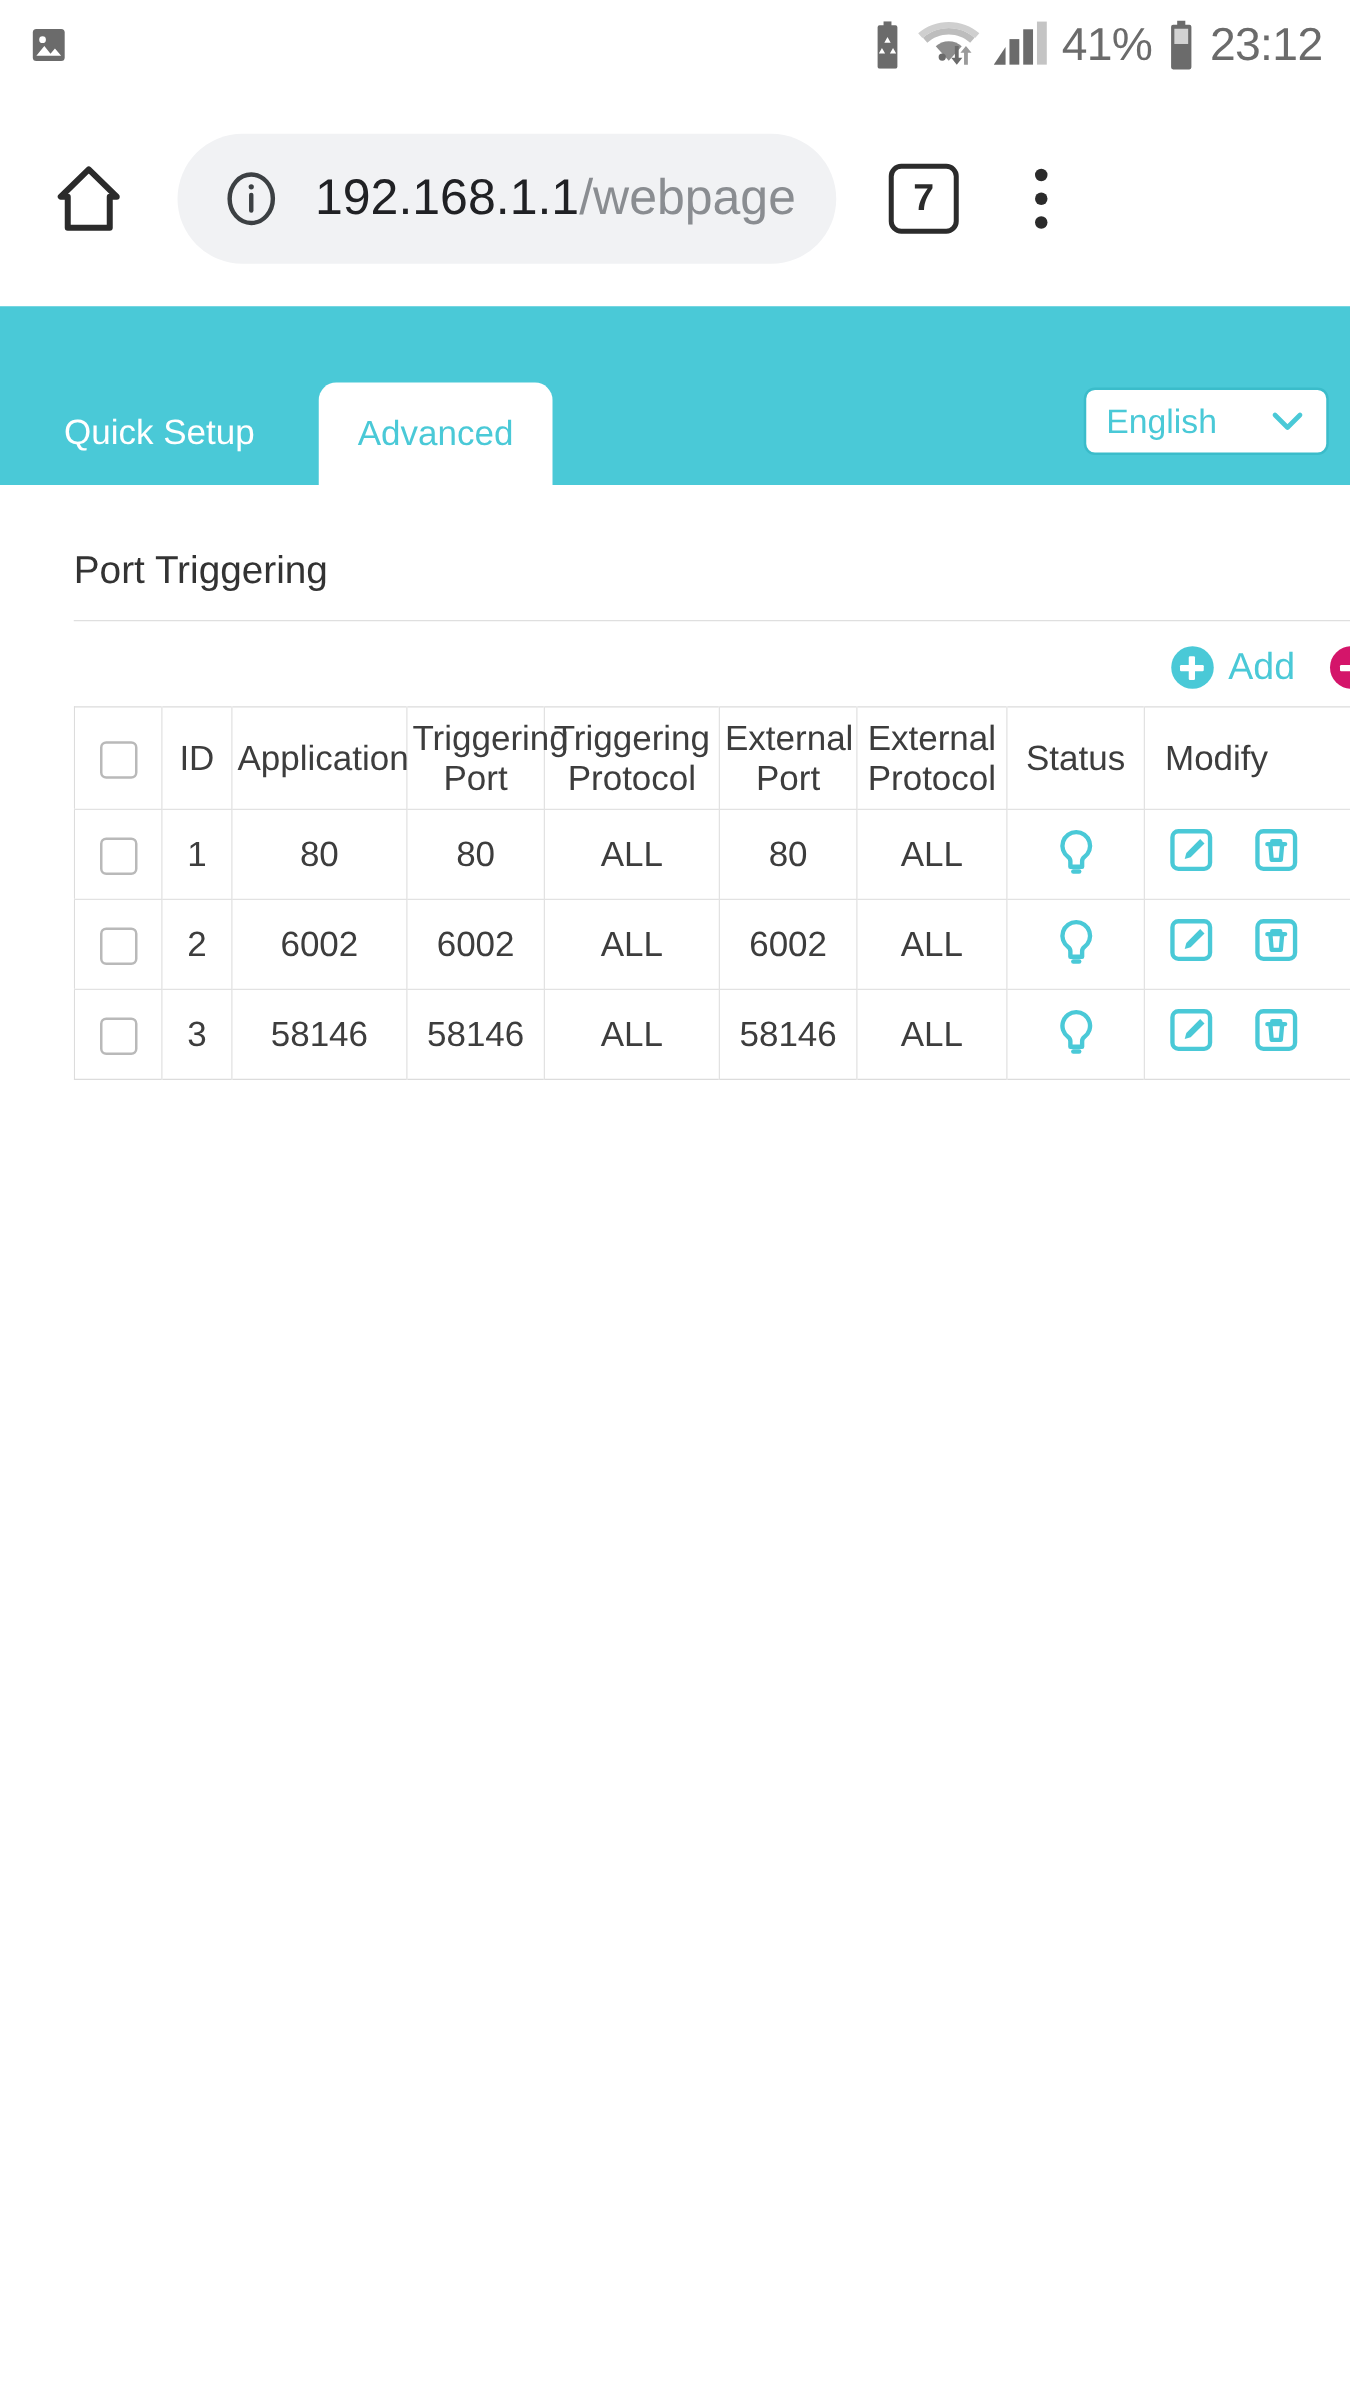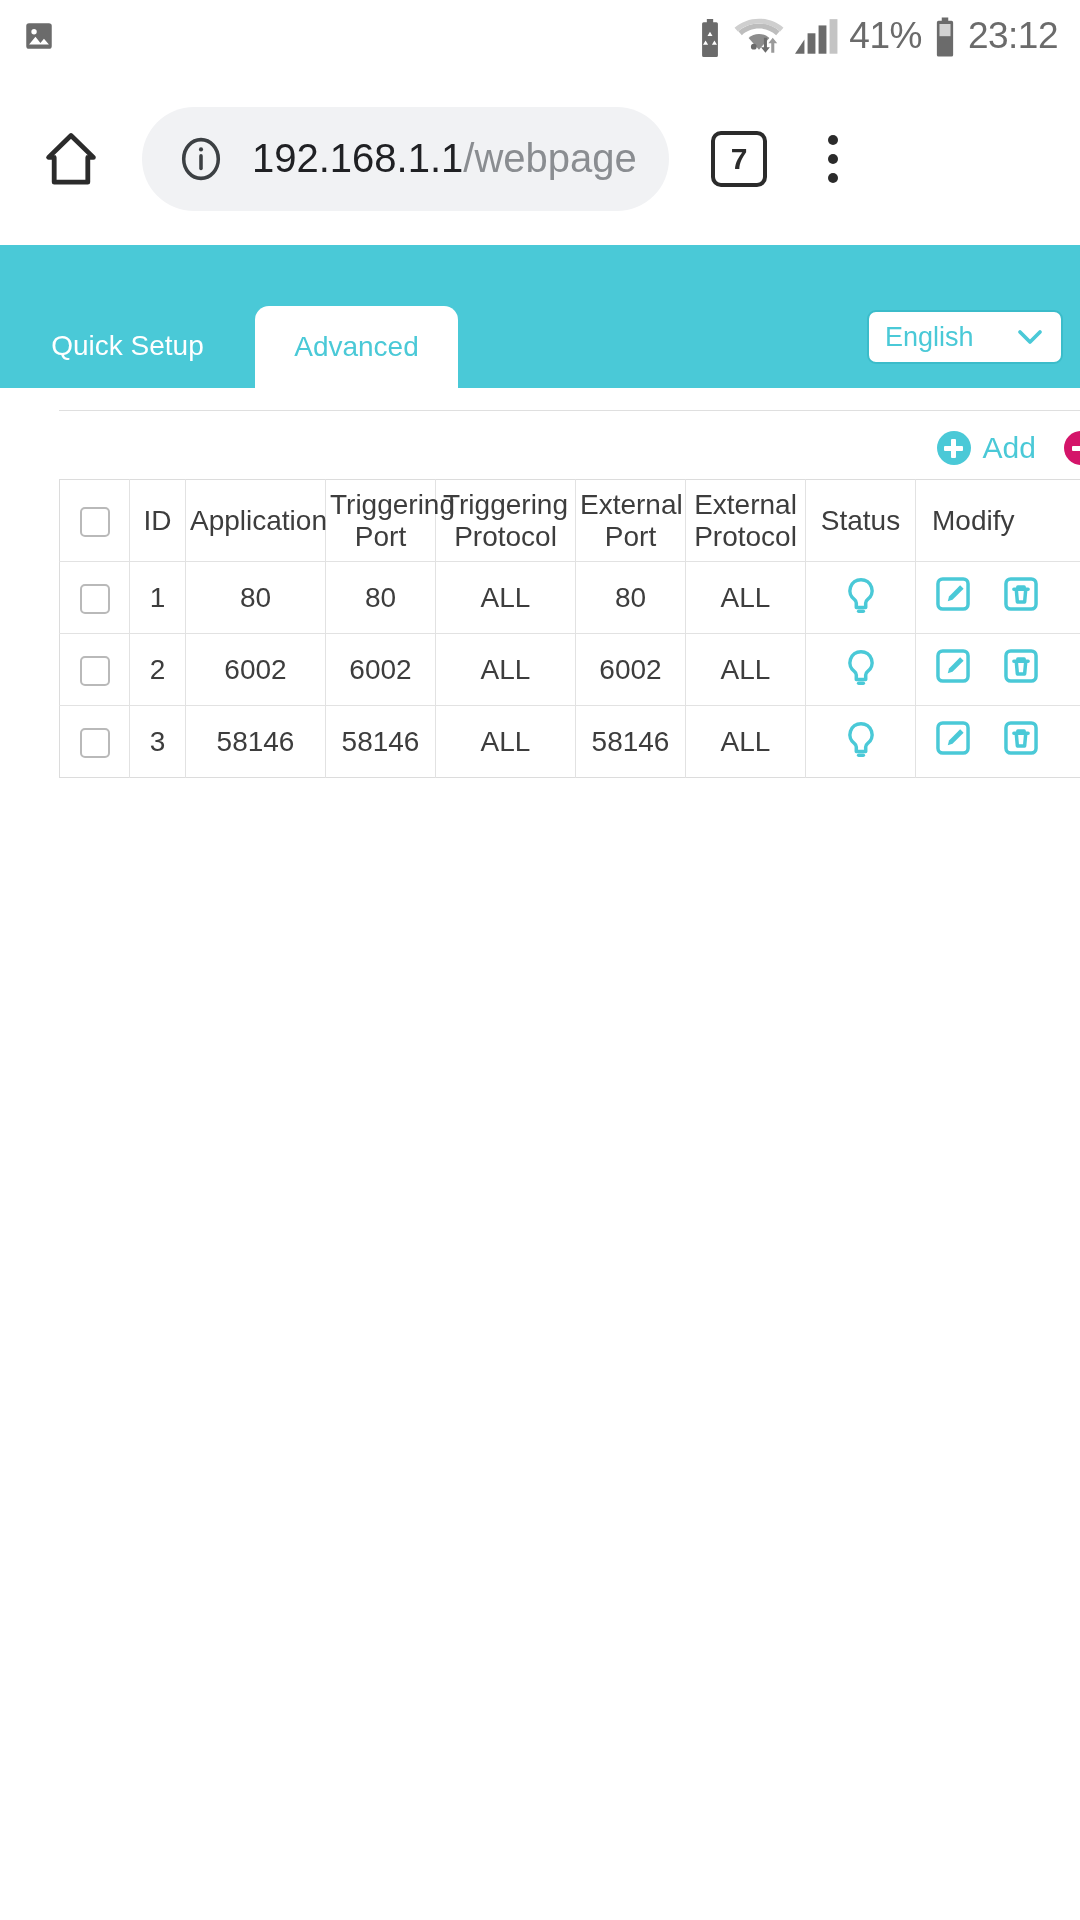--- a/index.html
+++ b/index.html
@@ -16,21 +16,21 @@
     display: flex;
     align-items: center;
     padding: 0 22px;
     background: #ffffff;
     color: #6b6b6b;
   }
   .statusbar .left { display: flex; align-items: center; gap: 14px; }
   .statusbar .right {
     margin-left: auto;
     display: flex;
-    align-items: flex-end;
+    align-items: center;
     gap: 10px;
   }
   .sb-icon { display: inline-flex; align-items: center; }
   .sb-text {
     font-size: 37px;
     color: #6b6b6b;
     letter-spacing: -0.5px;
     font-family: "Liberation Sans", sans-serif;
   }
 
@@ -110,21 +110,21 @@
   .tab.first { width: 255px; }
   .tab.active {
     background: #ffffff;
     color: #4ac9d7;
     border-radius: 14px 14px 0 0;
     height: 82px;
     display: flex;
     align-items: center;
     justify-content: center;
     padding: 0;
-    width: 203px;
+    width: 187px;
   }
   .lang-select {
     position: absolute;
     right: 17px;
     bottom: 24px;
     width: 196px;
     height: 54px;
     background: #ffffff;
     border: 2px solid #3bbcca;
     border-radius: 9px;
@@ -312,20 +312,21 @@
     <span class="chev">
       <svg width="30" height="20" viewBox="0 0 24 16" fill="none" stroke="#4ac9d7" stroke-width="3" stroke-linecap="round" stroke-linejoin="round">
           <path d="M4 4l8 8 8-8"></path>
         </svg>
     </span>
   </div>
 </div>
 
 <div class="page">
 
+  <div class="section-title">Port Triggering</div>
   <div class="divider"></div>
 
   <div class="table-wrap">
 
     <div class="table-actions">
       <div class="act">
         <span class="circ add">
           <span class="bar-h"></span>
           <span class="bar-v"></span>
         </span>

